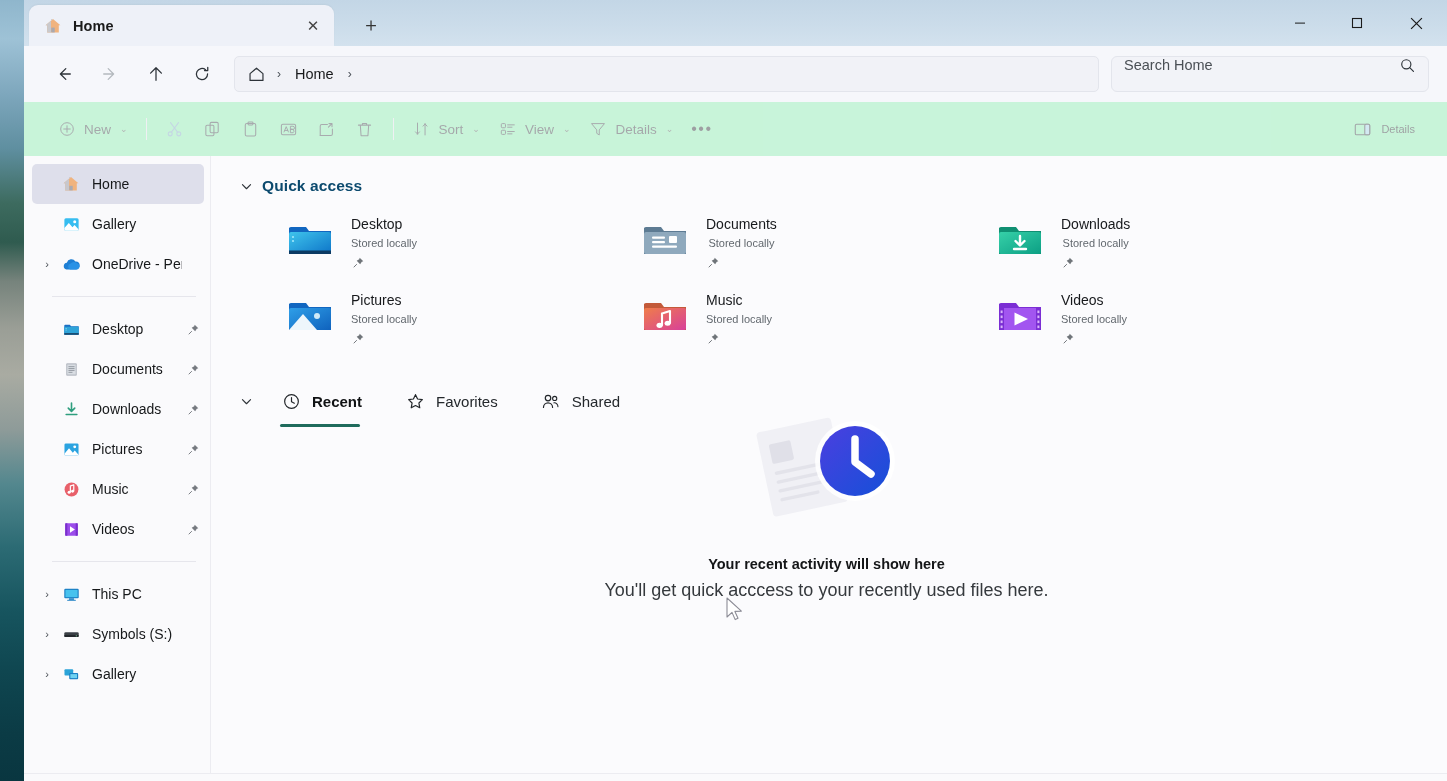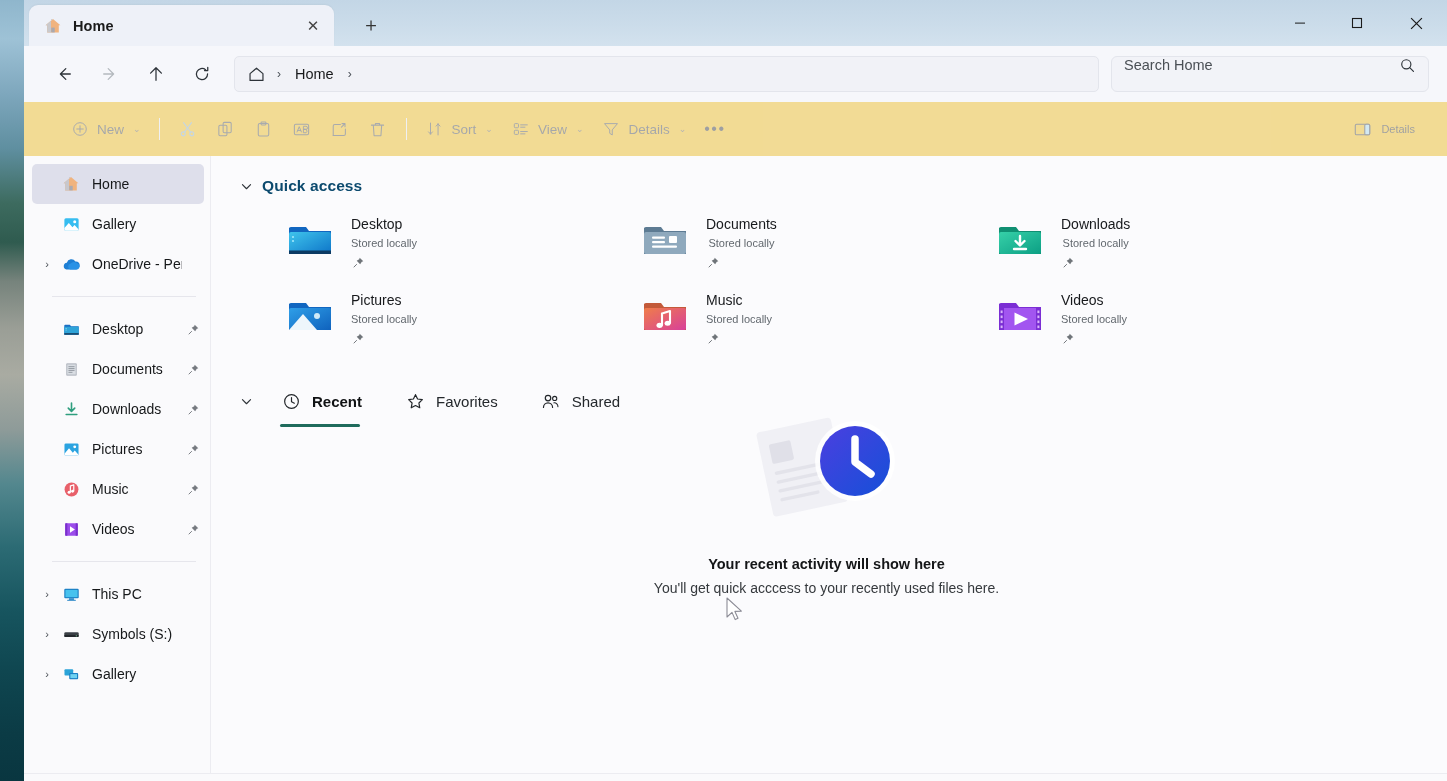--- a/index.html
+++ b/index.html
@@ -92,22 +92,22 @@
   }
   #searchbox input {
     flex: 1 1 auto; border: none; outline: none; background: transparent;
     font-size: 14.5px; color: #2b2f33; font-family: "Liberation Sans", sans-serif;
   }
   #searchbox input::placeholder { color: #4a4f55; }
 
   
   #cmdbar {
     position: relative; height: 54px; width: 100%;
-    background: #eab308;
-    display: flex; align-items: center; padding-left: 37px;
+    background: #86efac;
+    display: flex; align-items: center; padding-left: 24px;
     opacity: .42;
   }
   .cmd {
     height: 34px; display: flex; align-items: center; gap: 7px;
     padding: 0 9px; border-radius: 5px; color: #33383d; font-size: 13.5px;
     white-space: nowrap;
   }
   .cmd .chev { font-size: 9px; color: #555; margin-left: 2px; }
   .cmd-ico { width: 20px; height: 20px; display: flex; align-items: center; justify-content: center; }
   .cmd-sep { width: 1px; height: 22px; background: #e2e4ea; margin: 0 9px; }
@@ -180,21 +180,21 @@
   }
   .rtab-ico { width: 22px; height: 22px; display:flex; align-items:center; justify-content:center; }
 
   
   #empty {
     position: absolute; left: 0; right: 4px; top: 250px;
     display: flex; flex-direction: column; align-items: center;
   }
   #empty .illo { width: 170px; height: 122px; position: relative; }
   #empty .et1 { font-size: 14.5px; font-weight: 700; color: #141618; margin-top: 28px; }
-  #empty .et2 { font-size: 14px; color: #35393d; margin-top: 8px; }
+  #empty .et2 { font-size: 18px; color: #35393d; margin-top: 8px; }
 
   
   #cursor { position: absolute; left: 514px; top: 440px; width: 22px; height: 28px; pointer-events: none; }
 
   
   #statusbar {
     position: relative; height: 32px; width: 100%;
     background: #fafafc; border-top: 1px solid #ececf1;
     display: flex; align-items: center; padding-left: 18px;
   }

